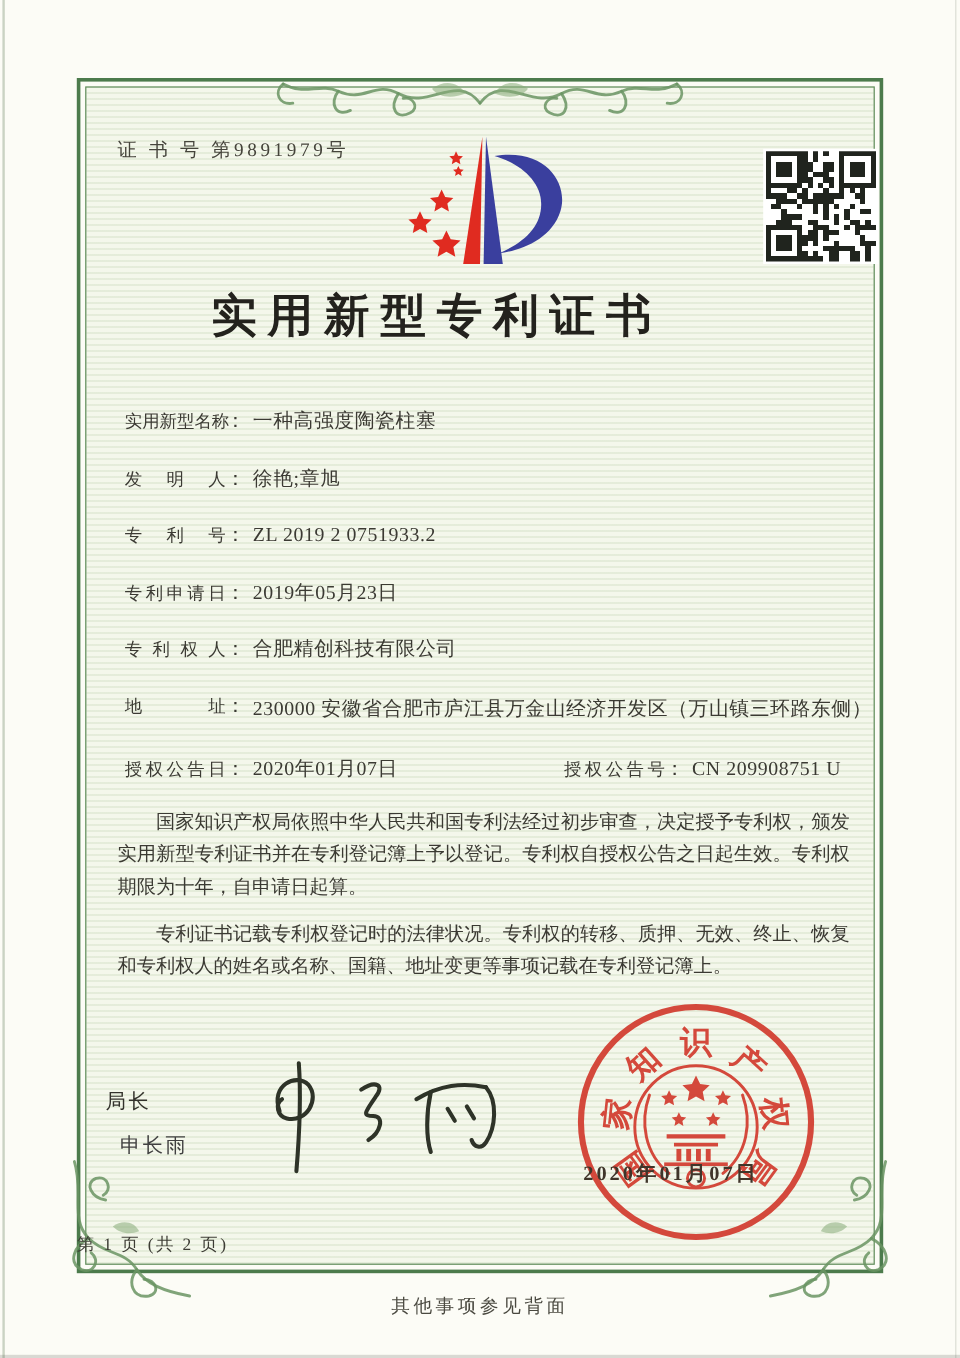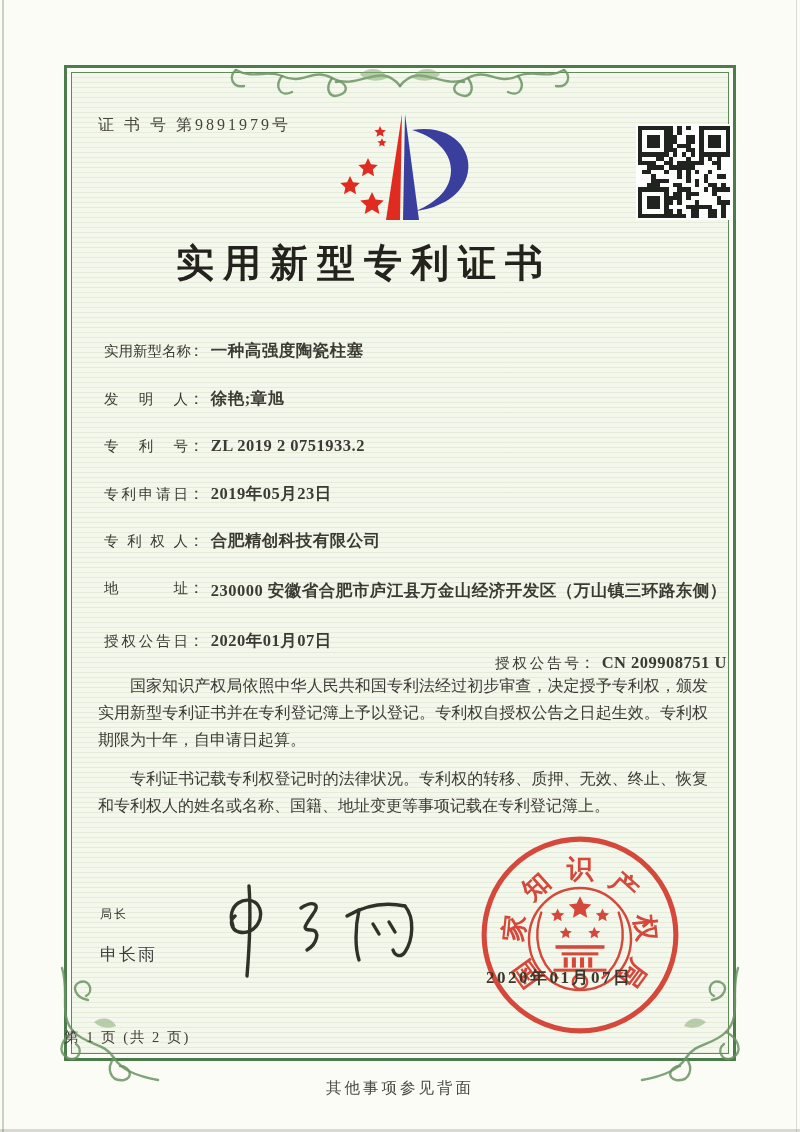--- a/index.html
+++ b/index.html
@@ -31,28 +31,28 @@
 
   .logo{position:absolute;left:328px;top:106px;width:152px;height:124px;}
   .qr{position:absolute;left:636px;top:124px;width:96px;height:96px;background:#fff;padding:2px;box-sizing:border-box;}
 
   .title{position:absolute;left:64px;top:238px;width:600px;text-align:center;
     font-size:38px;font-weight:700;letter-spacing:9px;color:#23221d;}
 
   .field{position:absolute;left:104px;font-size:16.5px;white-space:nowrap;}
   .flabel{display:inline-block;width:84px;text-align:justify;text-align-last:justify;font-size:14.5px;vertical-align:baseline;}
   .colon{margin:0 2px 0 0;}
-  .fvalue{letter-spacing:.5px;font-weight:bold;}
+  .fvalue{letter-spacing:.5px;}
   .field-address .fvalue{display:inline-block;white-space:normal;width:545px;vertical-align:top;line-height:27px;letter-spacing:.5px;}
-  .grant-no{position:absolute;left:391px;top:0;margin-top:22px;}
+  .grant-no{position:absolute;left:366px;top:0;}
 
   .paragraphs{position:absolute;left:86px;top:660px;width:634px;font-size:16px;line-height:27px;text-align:justify;color:#3b3a33;}
   .paragraphs p{margin:12px;text-indent:2em;}
 
-  .sig-role{position:absolute;left:100px;top:906px;font-size:12px;letter-spacing:2px;color:#33322c;}
+  .sig-role{position:absolute;left:88px;top:906px;font-size:17px;letter-spacing:2px;color:#33322c;}
   .sig-name{position:absolute;left:100px;top:943px;font-size:17px;letter-spacing:2px;color:#404040;}
   .signature{position:absolute;left:205px;top:874px;width:225px;height:115px;}
   .sig-path{stroke:#2e3328;stroke-width:3.4;fill:none;stroke-linecap:round;stroke-linejoin:round;}
 
   .seal{position:absolute;left:478px;top:833px;width:204px;height:204px;opacity:.92;}
   .seal-red{stroke:#d23b2e;fill:none;}
   .seal-char{font-size:26px;font-weight:700;fill:#d23b2e;font-family:"Liberation Serif","DejaVu Serif",serif;}
   .seal-date{position:absolute;left:486px;top:966px;font-size:17px;font-weight:600;letter-spacing:2.5px;color:#3f352a;}
 
   .page-info{position:absolute;left:64px;top:1028px;width:672px;font-size:14.5px;letter-spacing:2px;color:#3d3c35;}

